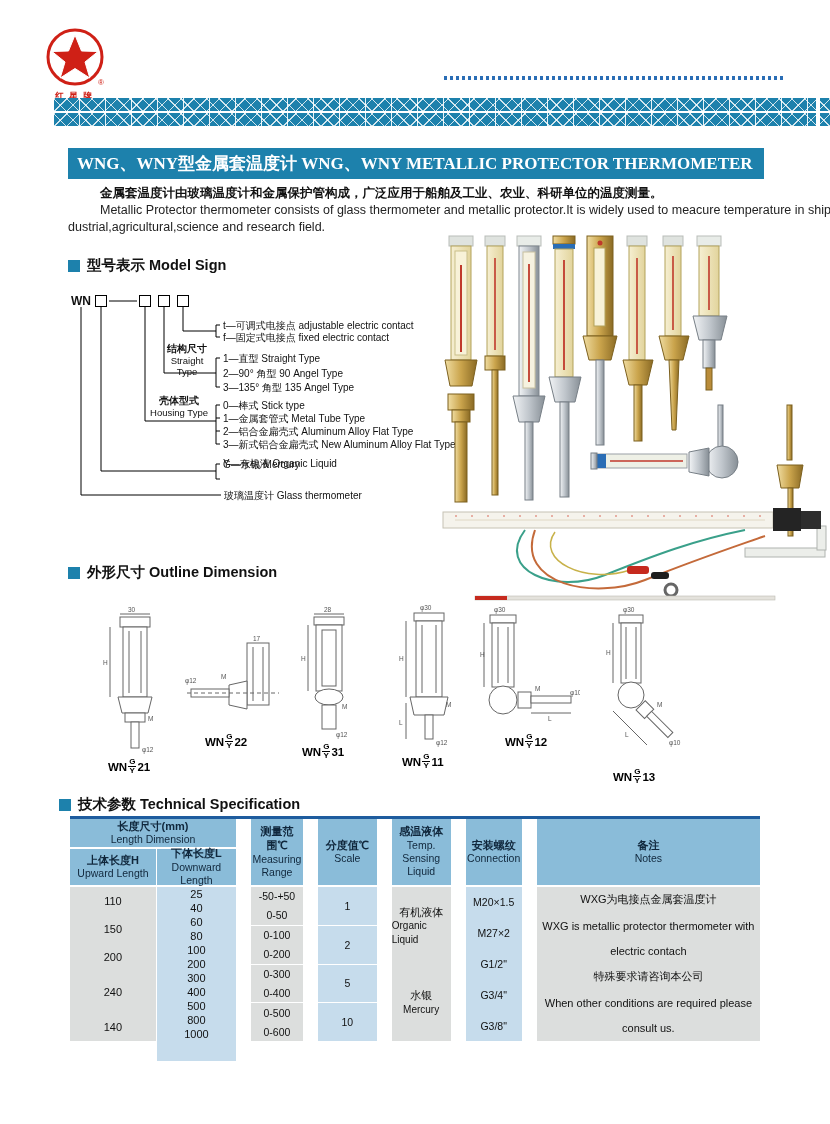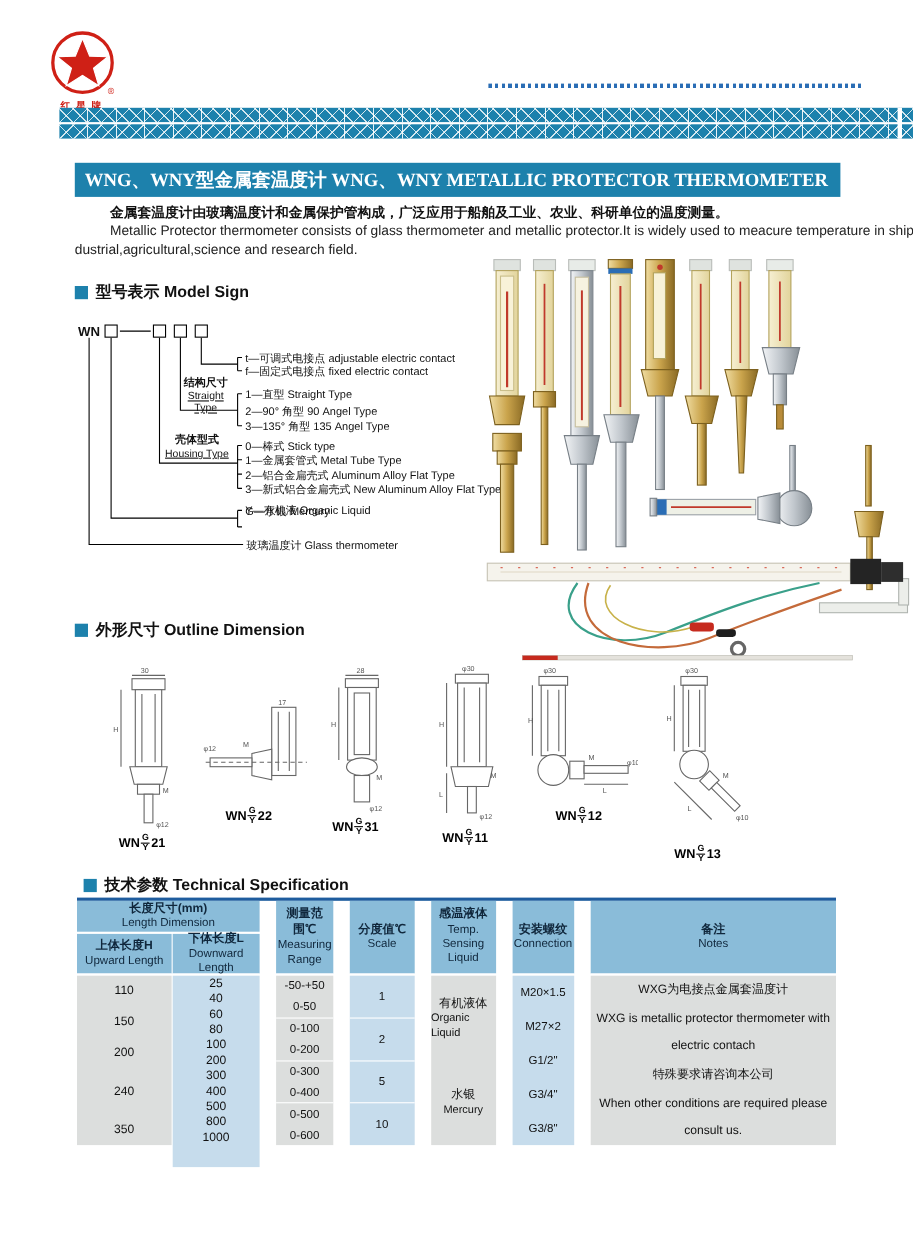--- a/index.html
+++ b/index.html
@@ -28,21 +28,21 @@
   .sec-head{display:flex;align-items:center;gap:7px;font-size:14.5px;color:#111;}
   .sec-head .sq{width:12px;height:12px;background:#1d81ac;}
   .sec-head .t{font-weight:bold;}
 
   
   .ms{left:68px;top:285px;width:380px;height:228px;}
   .ms-wn{position:absolute;left:3px;top:9px;font-size:12px;font-weight:bold;}
   .ms-box{position:absolute;top:10px;width:10px;height:10px;border:1.5px solid #000;}
   .ms-label{position:absolute;font-size:10px;white-space:nowrap;color:#111;}
   .ms-group{position:absolute;font-size:10px;font-weight:bold;text-align:center;line-height:1.2;}
-  .ms-group .en{font-weight:normal;font-size:9.5px;text-decoration:underline;}
+  .ms-group .en{font-weight:normal;font-size:9.5px;}
 
   
   .draw svg{display:block;}
   .dline{stroke:#666;stroke-width:1;fill:none;}
   .dfill{fill:#fff;stroke:#666;stroke-width:1;}
   .dtext{font-family:"Liberation Sans",sans-serif;font-size:6.5px;fill:#555;}
   .dlabel{display:flex;align-items:center;font-size:11.5px;font-weight:bold;color:#000;}
   .frac{display:inline-flex;flex-direction:column;align-items:center;font-size:8px;line-height:1.05;margin:0 1px;}
   .frac .fg{border-bottom:1px solid #000;padding:0 1px;}
 
@@ -426,21 +426,21 @@
   </div>
   <div class="abs dlabel" style="left:613px;top:768px">
     <span>WN</span>
     <span class="frac">
         <span class="fg">G</span>
         <span>Y</span>
       </span>
     <span>13</span>
   </div>
 
-  <div class="abs sec-head" style="left:76px;top:795px">
+  <div class="abs sec-head" style="left:59px;top:795px">
     <span class="sq"></span>
     <span class="t">技术参数 Technical Specification</span>
   </div>
 
   <div class="abs spec">
     <div class="spec-inner">
 
       <div style="width:166px">
         <div class="hcell" style="height:28px">
           <div class="cn">长度尺寸(mm)</div>
@@ -452,21 +452,21 @@
             <div class="hcell" style="height:36px">
               <div class="cn">上体长度H</div>
               <div>Upward Length</div>
             </div>
             <div style="height:2px;background:#fff"></div>
             <div class="bcol cell-gray" style="height:154px">
               <div class="vcell" style="height:28px">110</div>
               <div class="vcell" style="height:28px">150</div>
               <div class="vcell" style="height:28px">200</div>
               <div class="vcell" style="height:42px">240</div>
-              <div class="vcell" style="height:28px">350</div>
+              <div class="vcell" style="height:28px">140</div>
             </div>
           </div>
           <div style="width:83px">
             <div class="hcell" style="height:36px">
               <div class="cn">下体长度L</div>
               <div>Downward Length</div>
             </div>
             <div style="height:2px;background:#fff"></div>
             <div class="bcol cell-blue" style="height:174px">
               <div class="r14">25</div>

